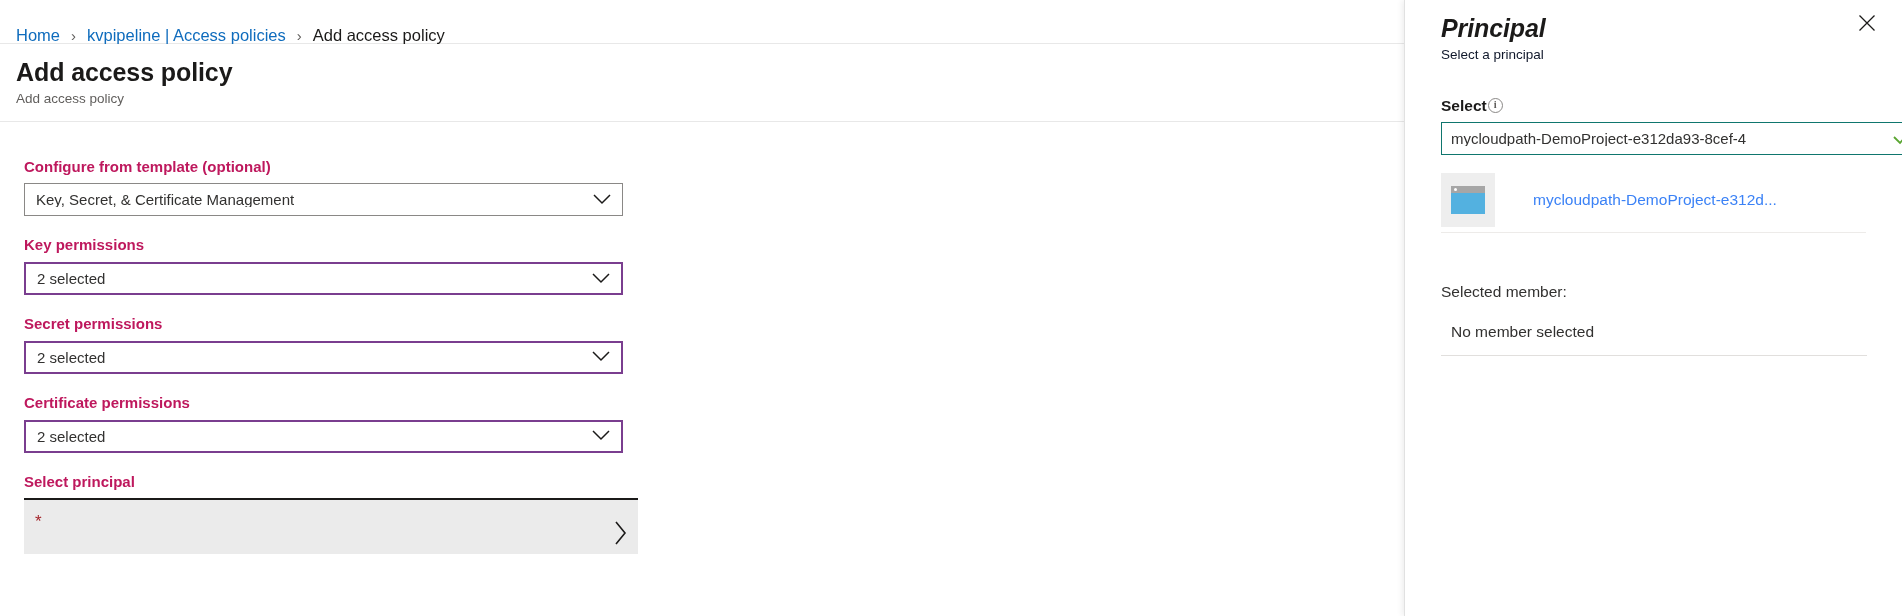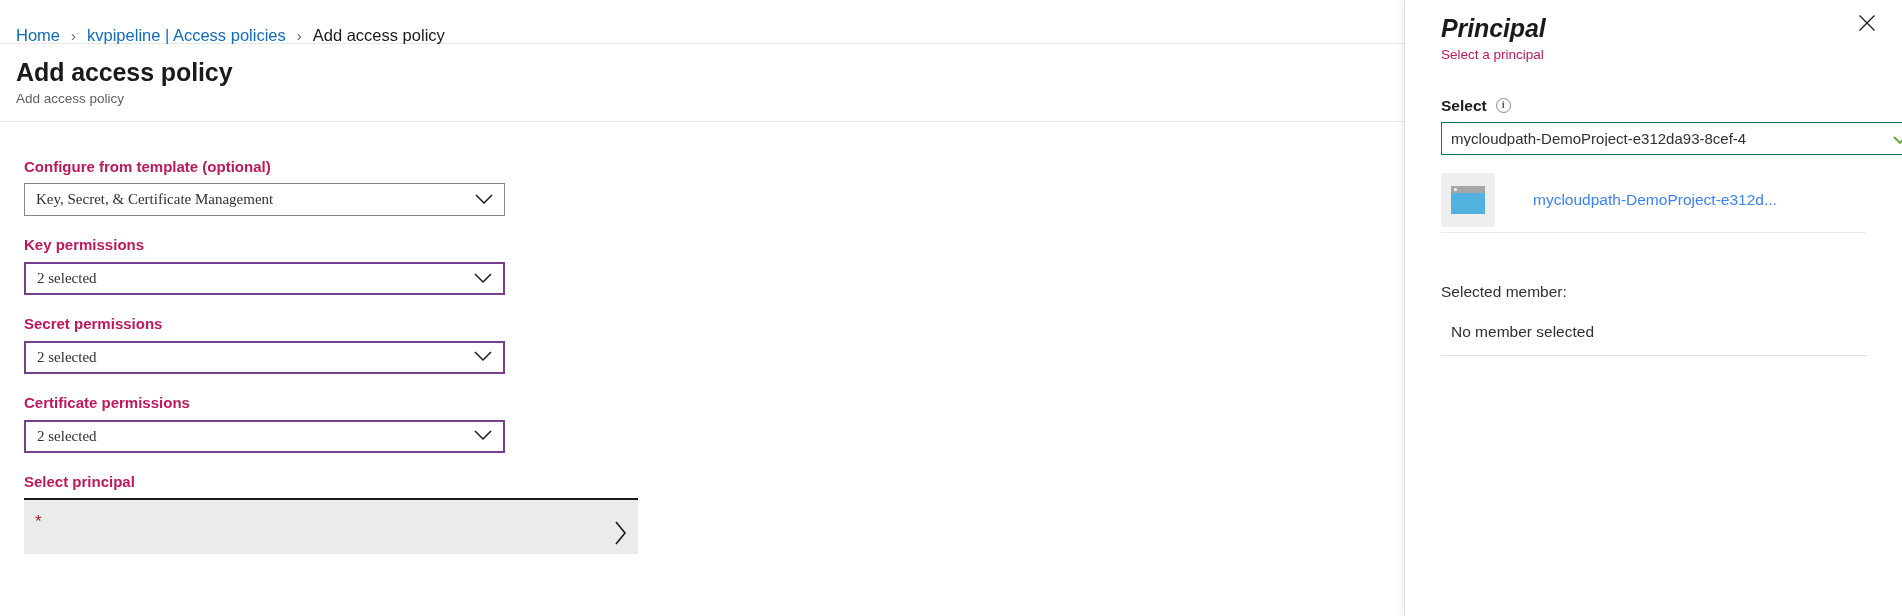--- a/index.html
+++ b/index.html
@@ -74,27 +74,26 @@
     font-size: 15px;
     font-weight: 600;
     color: #be185d;
     margin-bottom: 7px;
     line-height: 1.25;
   }
 
   .dropdown {
     position: relative;
     height: 33px;
-    width: 481px;
+    width: 599px;
     background: #ffffff;
     border: 1px solid #8a8886;
     display: flex;
     align-items: center;
     cursor: pointer;
-    font-family: Liberation Serif, serif;
   }
   .dropdown.accent { border: 2px solid #7a3e8f; }
   .dropdown-value {
     font-size: 15px;
     color: #323130;
     padding-left: 11px;
     line-height: 1;
     white-space: nowrap;
     overflow: hidden;
   }
@@ -146,39 +145,39 @@
   .panel-title {
     font-size: 25px;
     font-weight: 600;
     color: #1b1a19;
     line-height: 1.15;
     letter-spacing: -0.1px;
     font-style: italic;
   }
   .panel-subtitle {
     font-size: 13.5px;
-    color: #be185d;
+    color: #0f172a;
     margin-top: 4px;
   }
   .panel-close {
     position: absolute;
     right: 20px;
     top: 8px;
     width: 30px; height: 30px;
     display: flex; align-items: center; justify-content: center;
     cursor: pointer;
     color: #1b1a19;
   }
 
   .panel-body { padding: 36px 36px 0 36px; }
 
   .select-label-row {
     display: flex;
     align-items: center;
-    gap: 9px;
+    gap: 1px;
     margin-bottom: 9px;
   }
   .select-label {
     font-size: 15.5px;
     font-weight: 600;
     color: #1b1a19;
     line-height: 1;
   }
   .info-icon {
     width: 15px; height: 15px;

